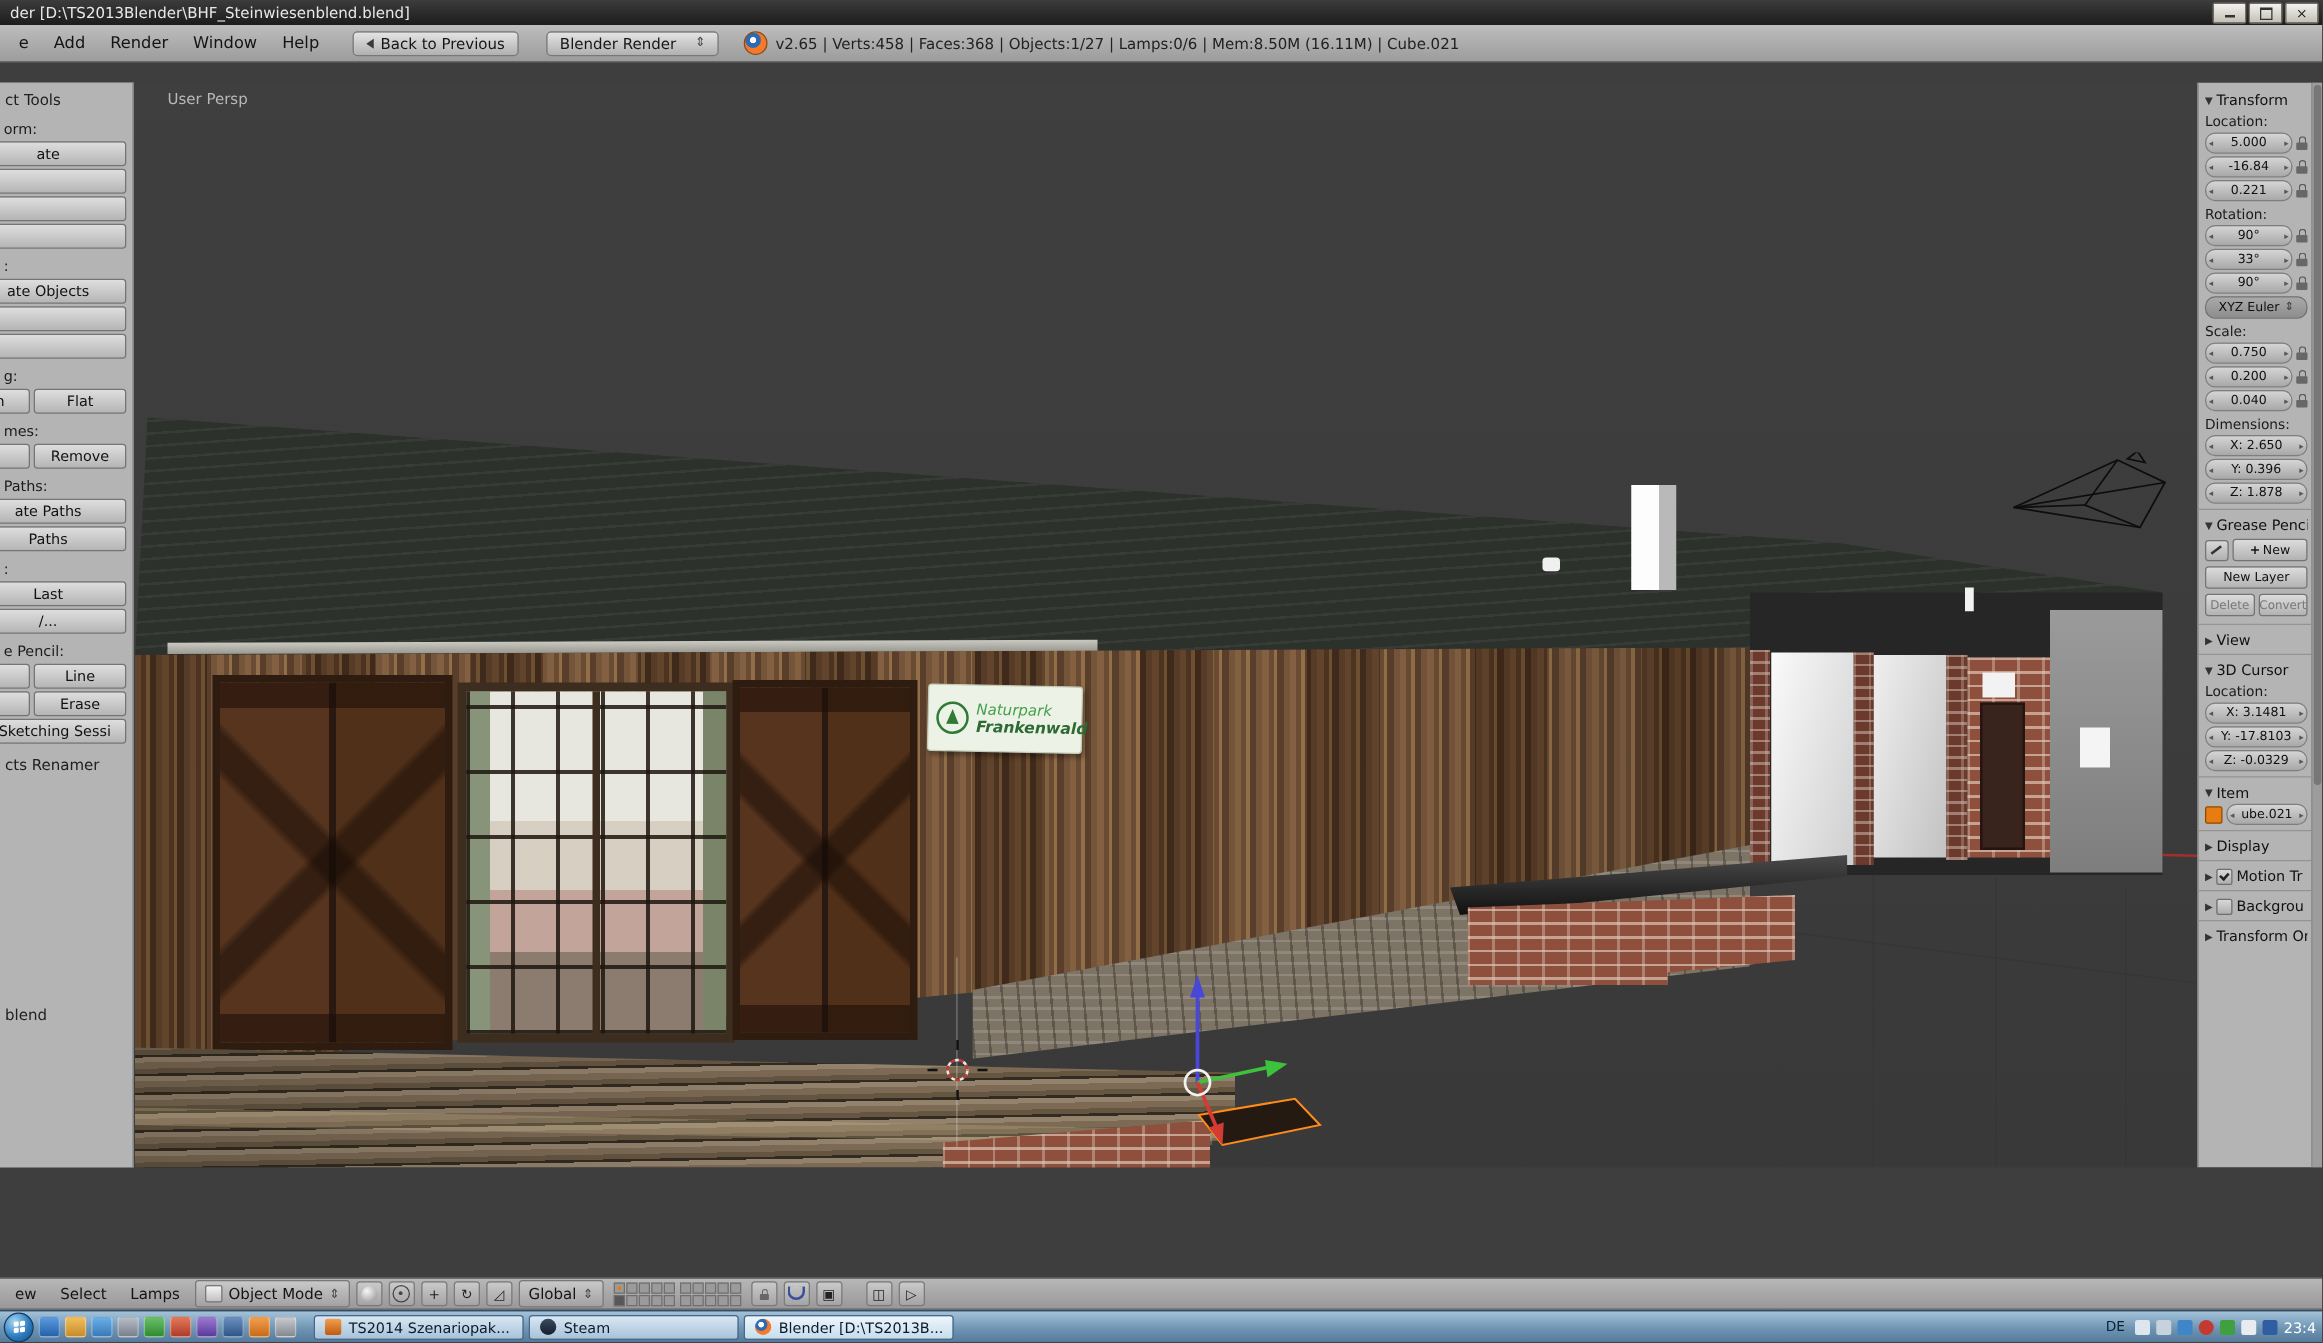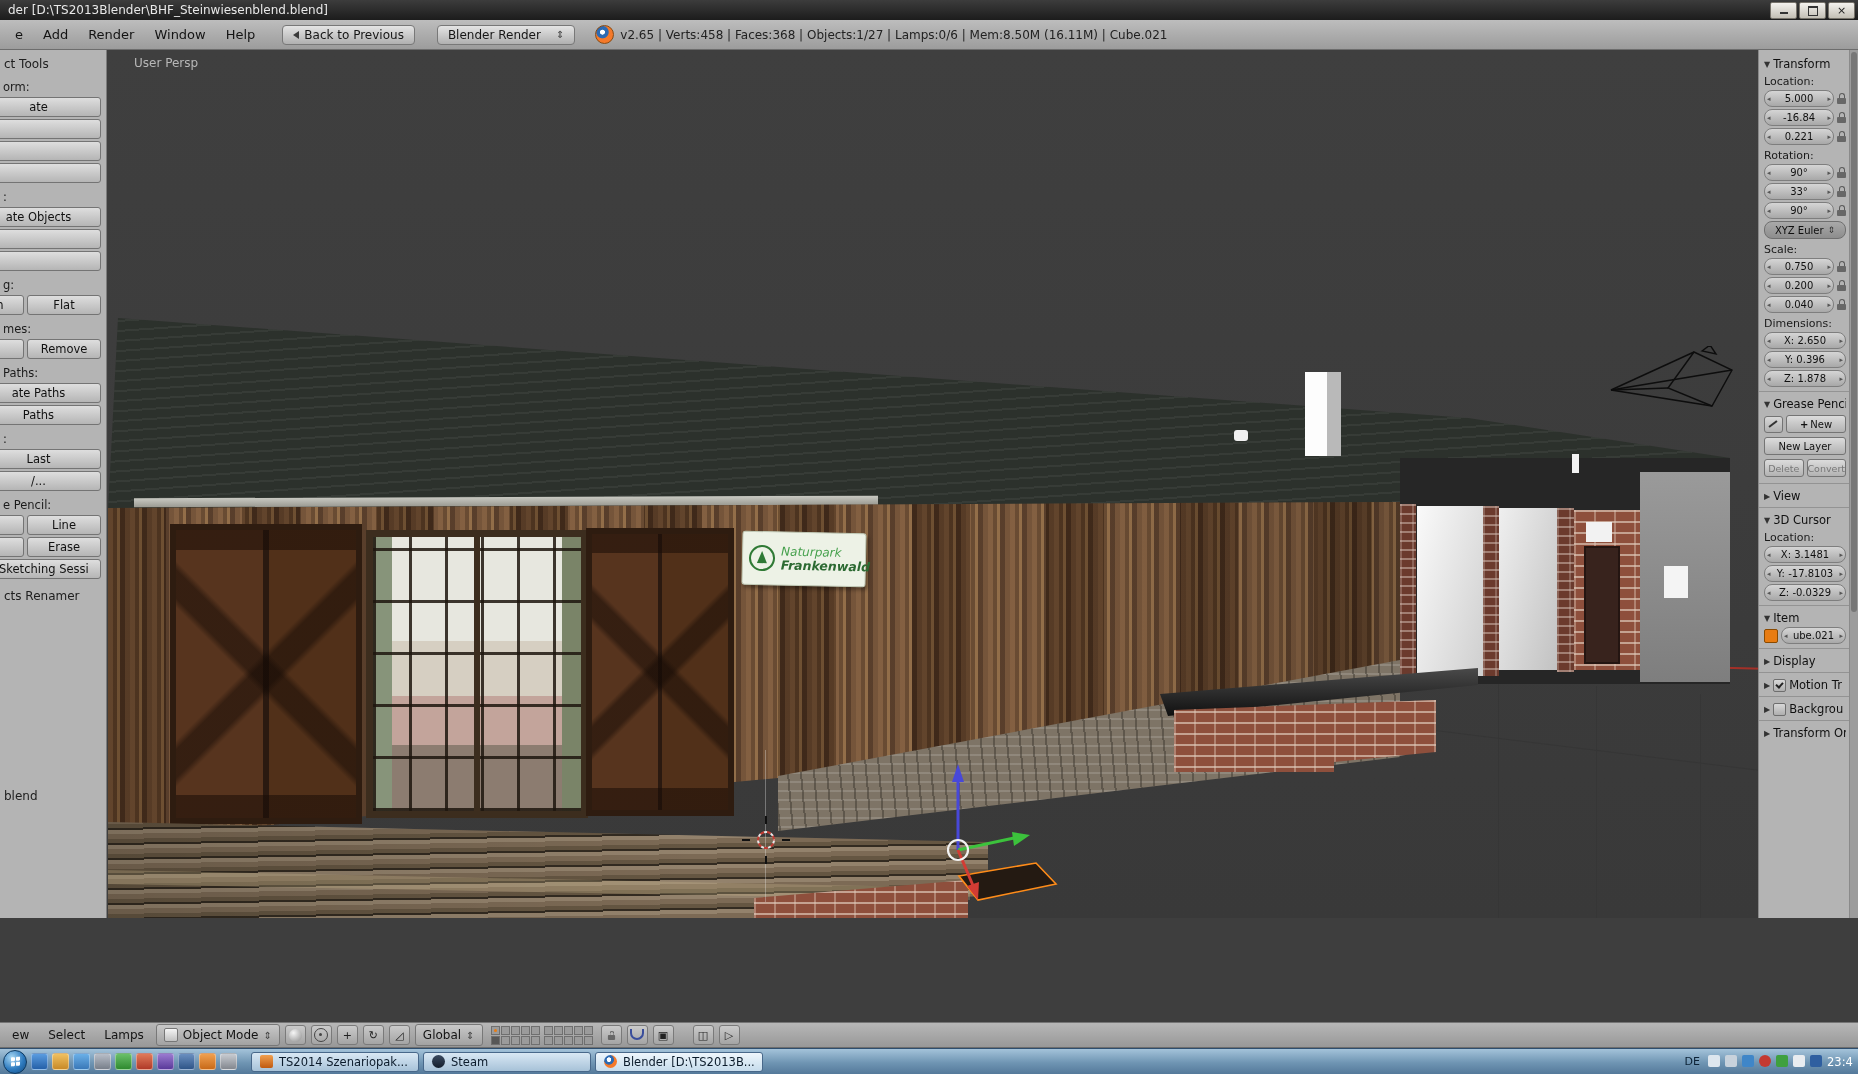--- a/index.html
+++ b/index.html
@@ -22,21 +22,21 @@
   .menu-item{padding:2px 7px;border-radius:3px}
   .b-btn{background:linear-gradient(#e4e4e4,#b0b0b0);border:1px solid #787878;border-radius:4px;height:20px;
          display:flex;align-items:center;gap:5px;padding:0 10px;font-size:12px;color:#161616;box-sizing:border-box}
   .back-arrow{width:0;height:0;border-top:4px solid transparent;border-bottom:4px solid transparent;border-right:6px solid #3a3a3a}
   .dd-arrows::after{content:"⇕";font-size:10px;color:#444;margin-left:10px}
   .blender-logo{width:17px;height:17px;border-radius:50%;
       background:radial-gradient(circle at 38% 36%, #ffffff 0 15%, #2d6ab2 18% 38%, #f5792a 44%);border:1px solid #8a4a10}
   .stats{font-size:12px;color:#222;white-space:nowrap}
 
   
-  .main{position:absolute;top:50px;left:0;width:100%;height:868px}
+  .main{position:absolute;top:66px;left:0;width:100%;height:868px}
 
   
   .toolshelf{position:absolute;left:0;top:0;bottom:0;width:107px;background:#b4b4b4;border-right:1px solid #7d7d7d;
              overflow:hidden;font-size:11.5px;color:#1b1b1b;padding-top:3px;box-sizing:border-box}
   .shelf-header{padding:4px 2px 4px 4px;font-size:12px;color:#202020;white-space:nowrap}
   .shelf-label{padding:5px 4px 1px 3px;white-space:nowrap}
   .shelf-btn{height:18px;margin:2px 5px 2px -24px;background:linear-gradient(#dedede,#b5b5b5);border:1px solid #747474;
              border-radius:3px;display:flex;align-items:center;justify-content:center;overflow:hidden;white-space:nowrap;
              font-size:11.5px;color:#111}
   .shelf-row{display:flex;margin:2px 5px 2px -24px;gap:3px}
@@ -211,21 +211,21 @@
              background:radial-gradient(circle at 35% 30%,#a8d8f4,#2f7cc0 55%,#134a80);border:1px solid #0f3a60;
              display:flex;align-items:center;justify-content:center}
   .orb-glyph{display:grid;grid-template-columns:4px 4px;grid-auto-rows:4px;gap:1px;transform:skewY(-6deg)}
   .orb-glyph span{background:#fff;border-radius:1px}
   .ql-icon{width:17px;height:17px;border-radius:3px;border:1px solid rgba(255,255,255,.35);box-sizing:border-box;flex:none}
   .task-btn{height:20px;display:flex;align-items:center;gap:6px;padding:0 8px;width:168px;flex:none;
             background:linear-gradient(#d9e8f4,#a7c2d8);border:1px solid #48688a;border-radius:3px;
             font-size:11.5px;color:#0b1b2b;white-space:nowrap;overflow:hidden;box-sizing:border-box}
   .task-btn.active{background:linear-gradient(#eef6fc,#c6dcec)}
   .task-icon{width:13px;height:13px;border-radius:2px;flex:none}
-  .tray{margin-left:auto;display:flex;gap:5px;padding-right:2px}
+  .tray{margin-left:auto;display:flex;align-items:center;gap:5px;padding-right:2px}
   .lang{font-size:11px;color:#0c2236;padding:0 3px}
   .tray-icon{width:12px;height:12px;border-radius:2px;flex:none}
   .clock{font-size:11.5px;color:#ffffff;width:26px;overflow:hidden;white-space:nowrap}
 </style>
 </head>
 <body>
 
 <div class="screen">
 
   <div class="titlebar">

